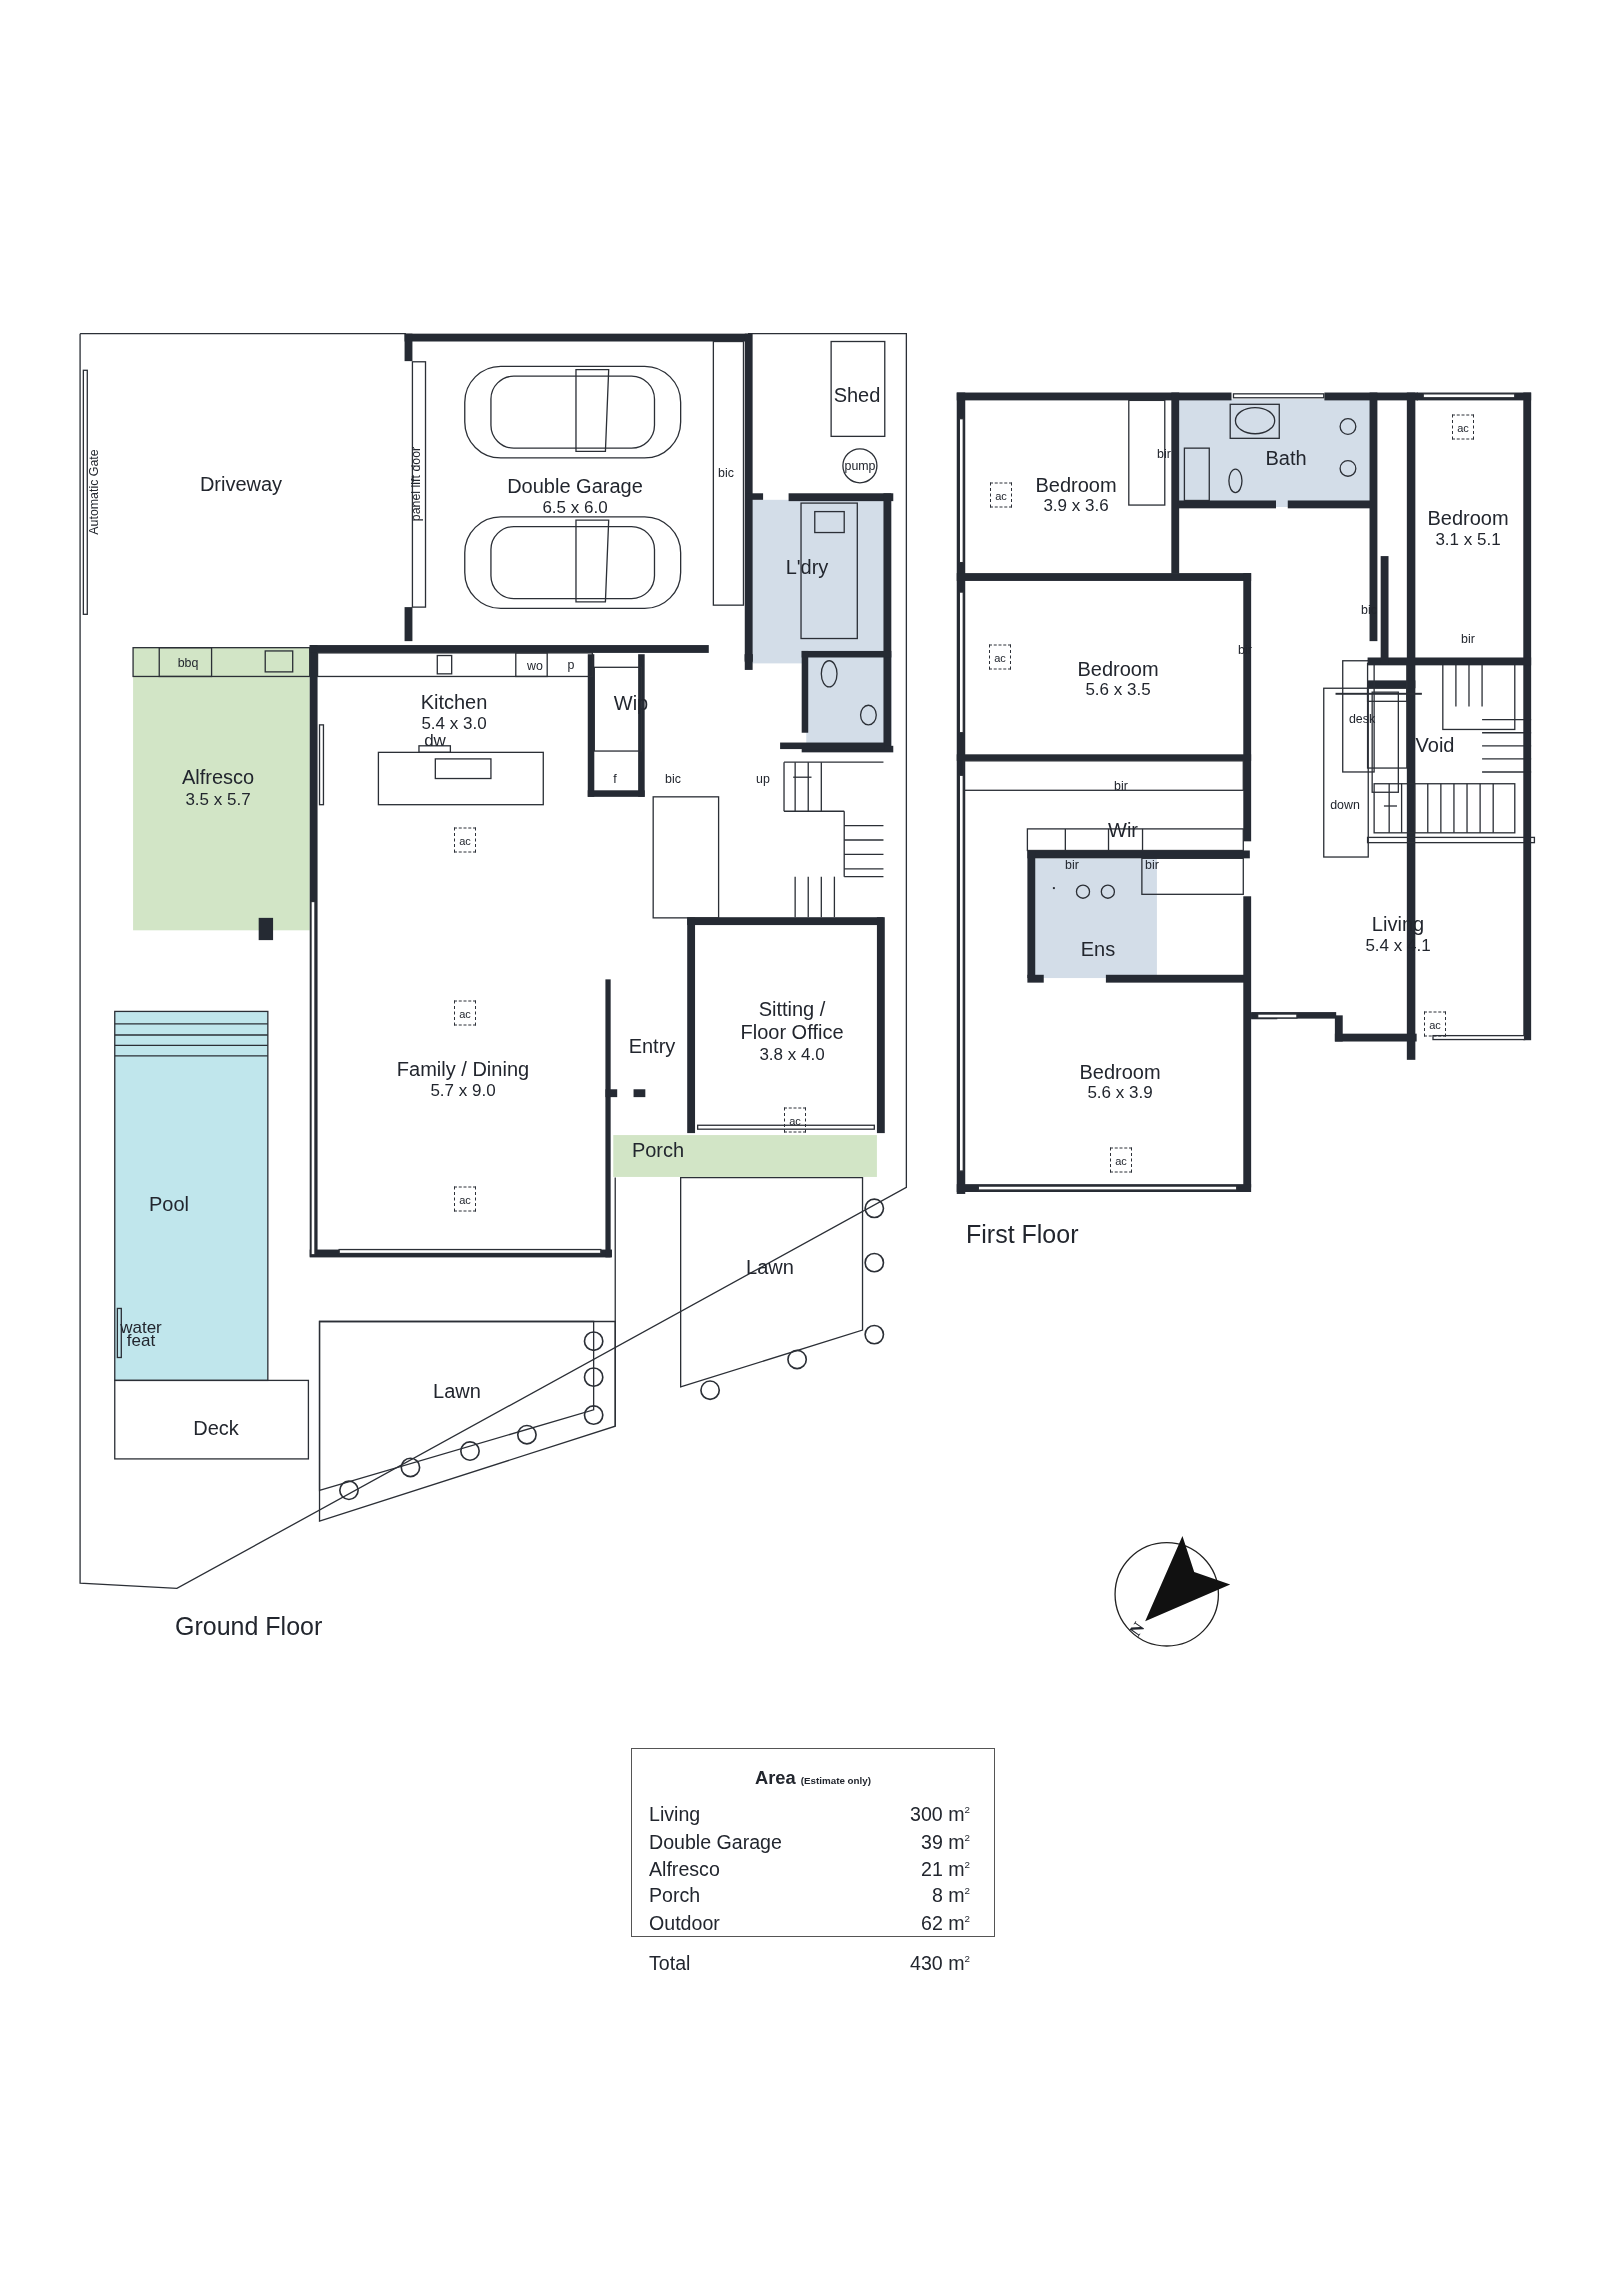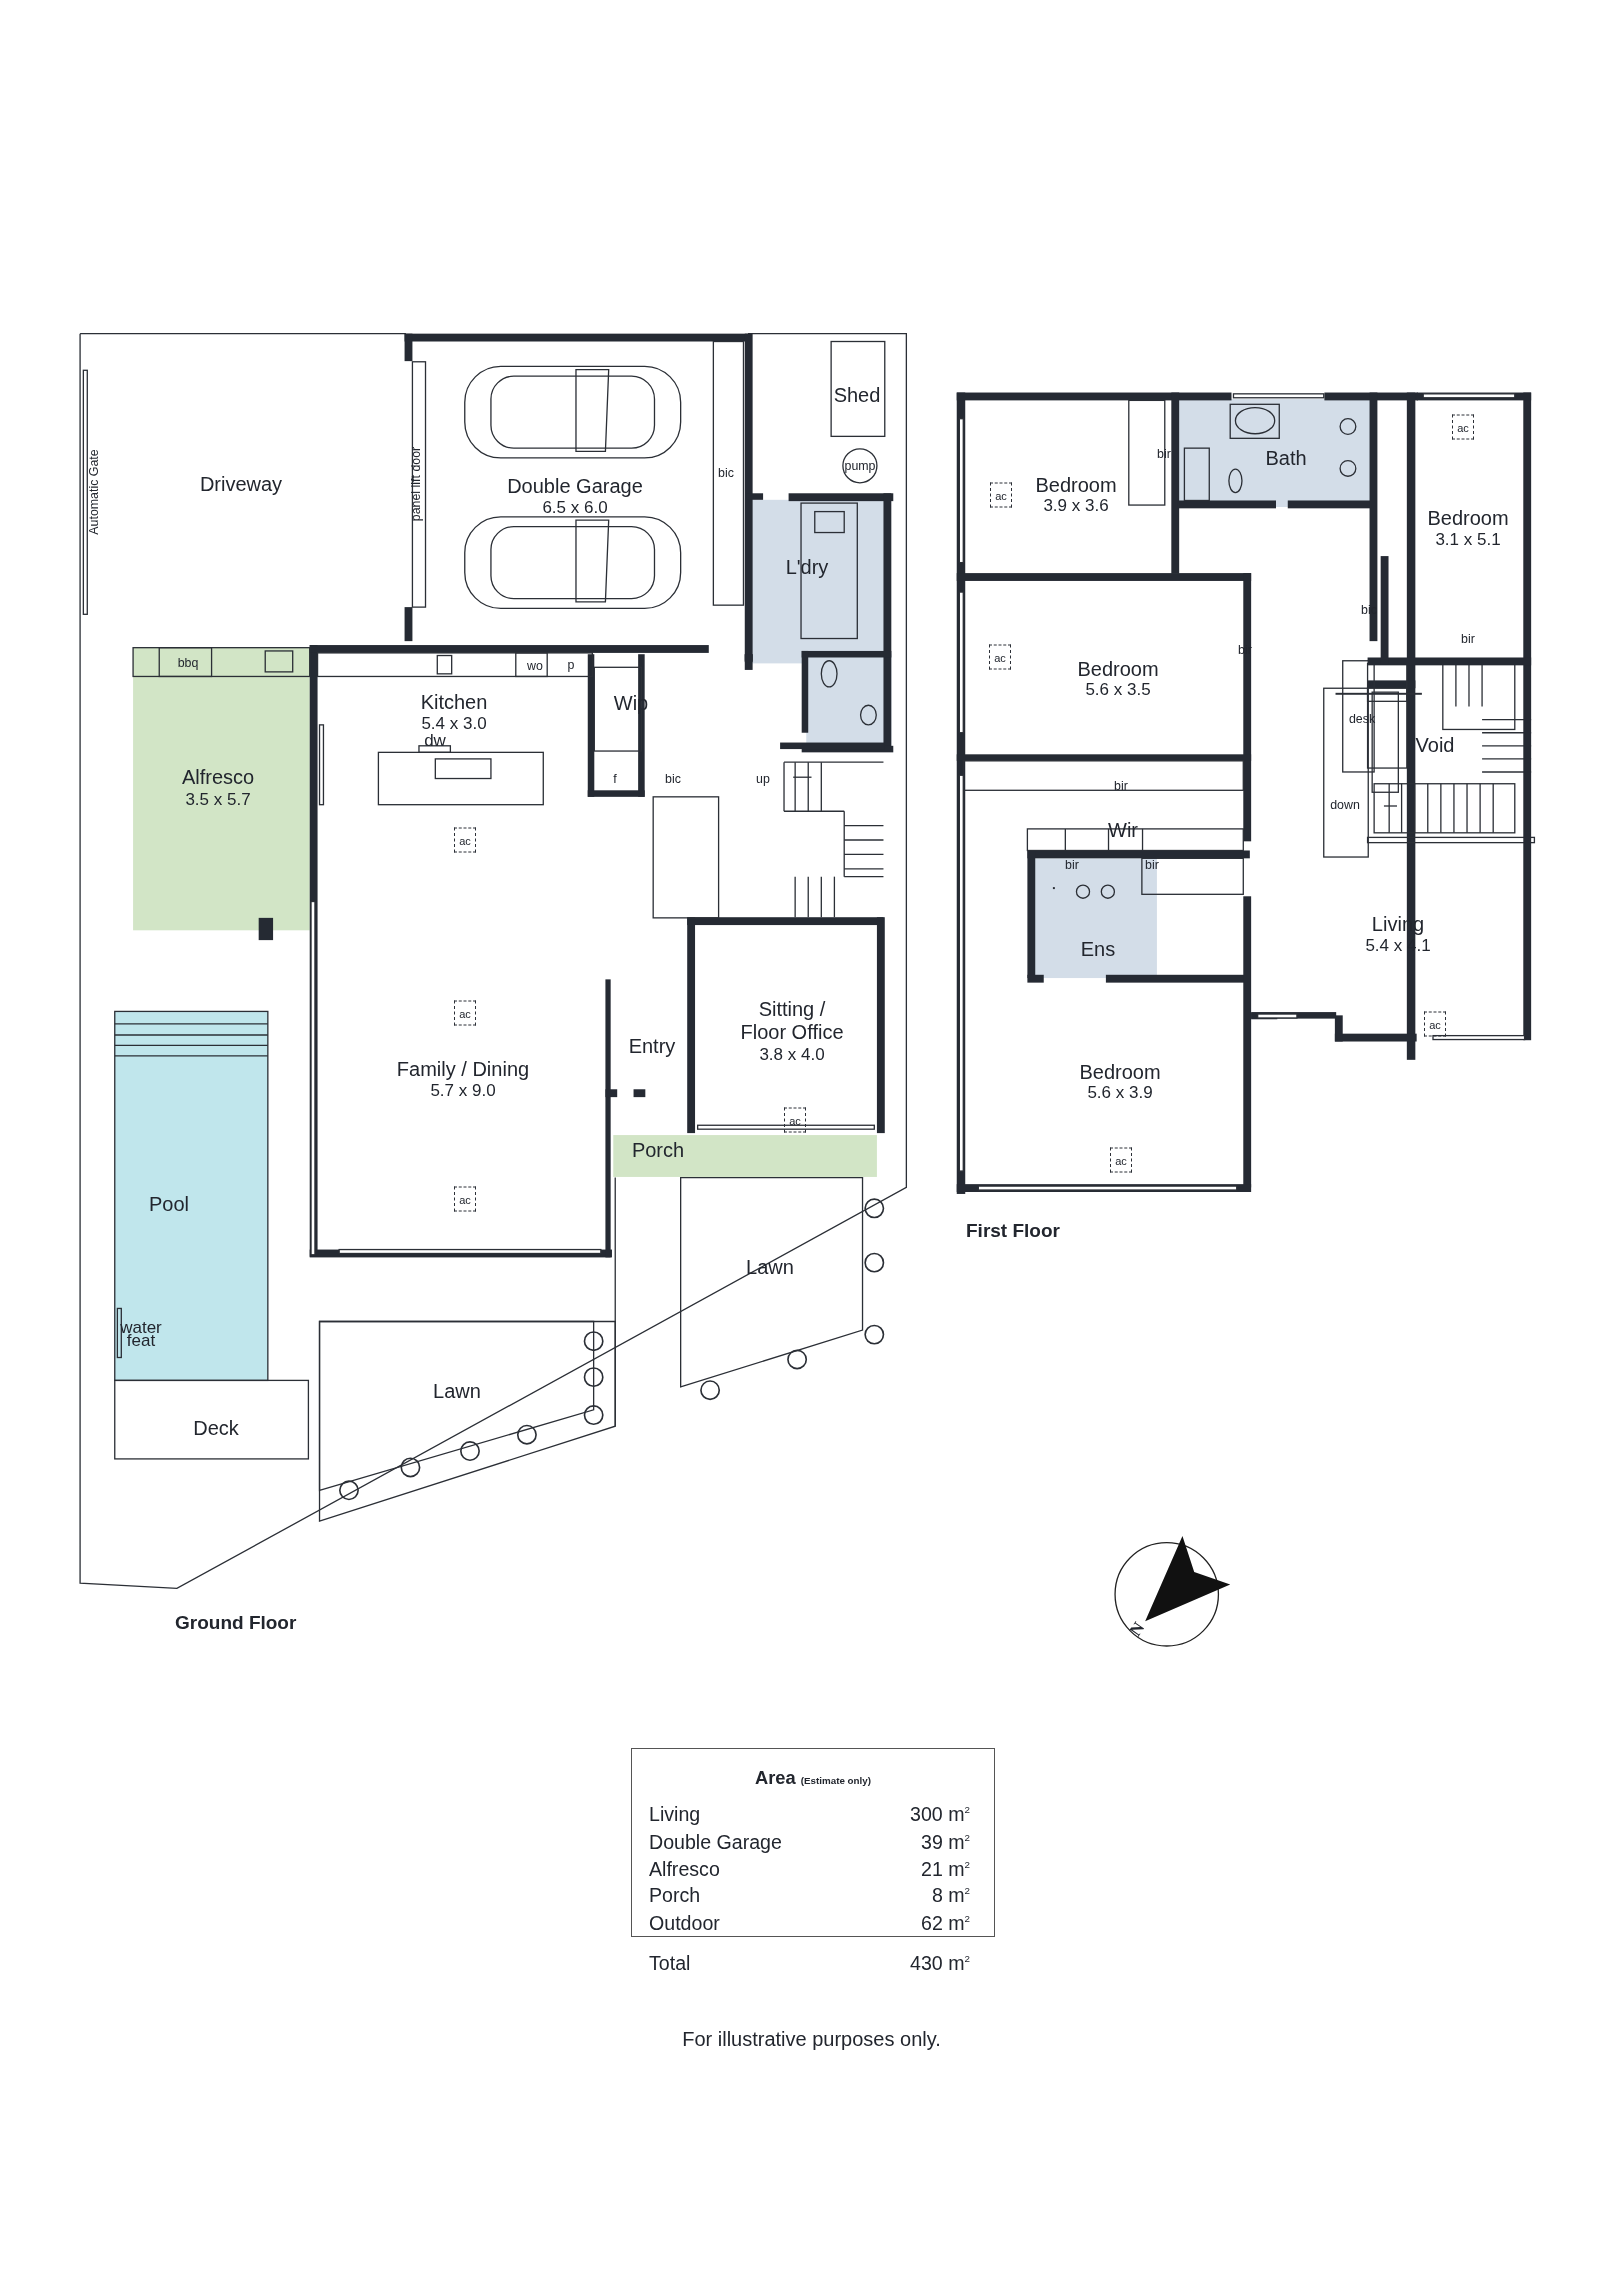--- a/index.html
+++ b/index.html
@@ -12,21 +12,21 @@
   .blue { fill:#d3dde8; }
   .pool { fill:#c0e6ec; }
   .win { fill:#ffffff; stroke:#2b2f36; stroke-width:2; }
   .lbl { position:absolute; text-align:center; white-space:nowrap; transform:translate(-50%,-50%); font-family:"Liberation Sans", sans-serif; color:#22262e; line-height:1.12; }
   .room { font-size:20px; }
   .dim { font-size:17px; }
   .small { font-size:12.4px; }
   .tiny { font-size:17px; }
   .ac { position:absolute; width:22px; height:25px; border:1.3px dashed #2b2f36; font-size:11px; text-align:center; line-height:25px; transform:translate(-50%,-50%); box-sizing:border-box; }
   .rot { transform:translate(-50%,-50%) rotate(-90deg); }
-  .floor-title { position:absolute; font-size:19px; white-space:nowrap;font-weight:bold; }
+  .floor-title { position:absolute; font-size:25px; white-space:nowrap; }
   .area-box { position:absolute; left:631px; top:1748px; width:364px; height:189px; border:1.3px solid #555; box-sizing:border-box; background:#fff; }
   .area-title { position:absolute; left:0; right:0; top:18.3px; text-align:center; font-weight:bold; font-size:18.3px; }
   .area-title .sub { font-size:9.8px; font-weight:bold; }
   .area-row { position:absolute; left:17px; width:321px; font-size:19.6px; height:26px; }
   .area-row .k { position:absolute; left:0; }
   .area-row .v { position:absolute; right:0; }
   .area-row sup { font-size:9.8px; }
   .area-total { font-weight:normal; }
   .disclaimer { position:absolute; left:0; width:1623px; text-align:center; font-size:20px; line-height:29px; }
 </style>
@@ -379,15 +379,14 @@
     <span class="k">Outdoor</span>
     <span class="v"><span>62 m</span><sup>2</sup></span>
   </div>
   <div class="area-row area-total" style="top:203px">
     <span class="k">Total</span>
     <span class="v"><span>430 m</span><sup>2</sup></span>
   </div>
 </div>
 
 <div class="disclaimer" style="top:2025px">
-  <div>For illustrative purposes only.</div>
 </div>
 
 
 </body></html>

